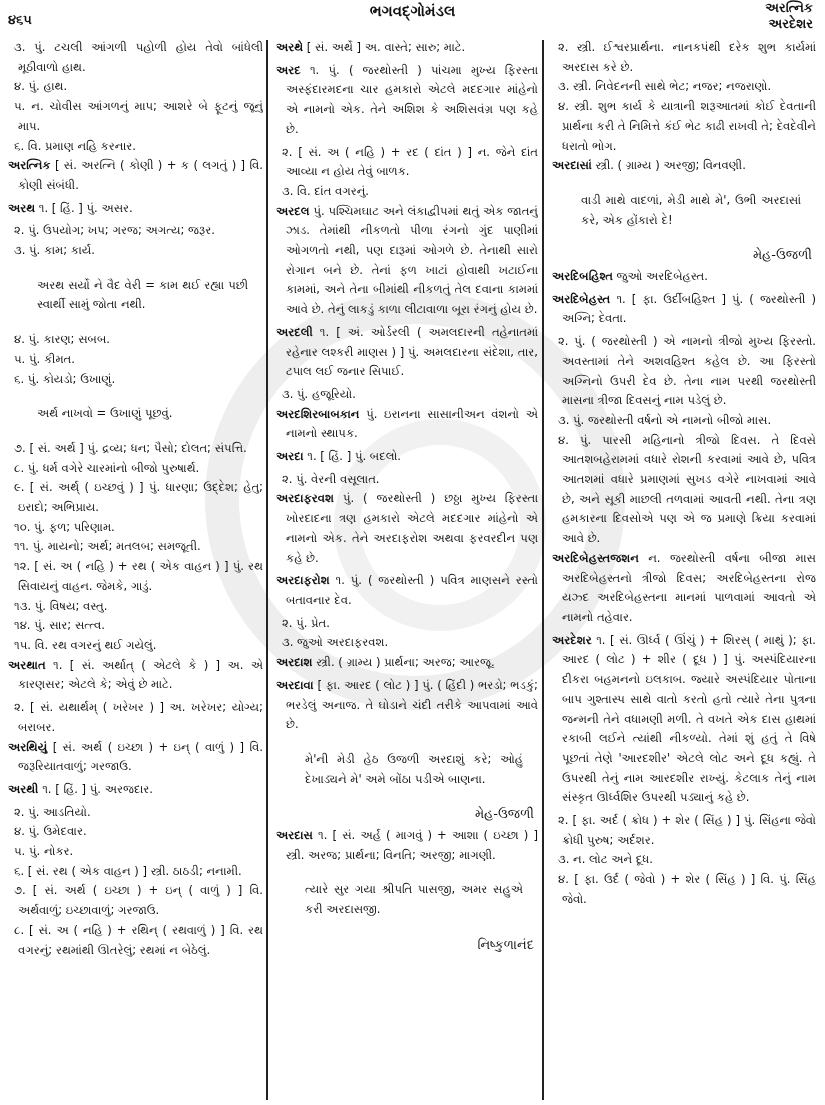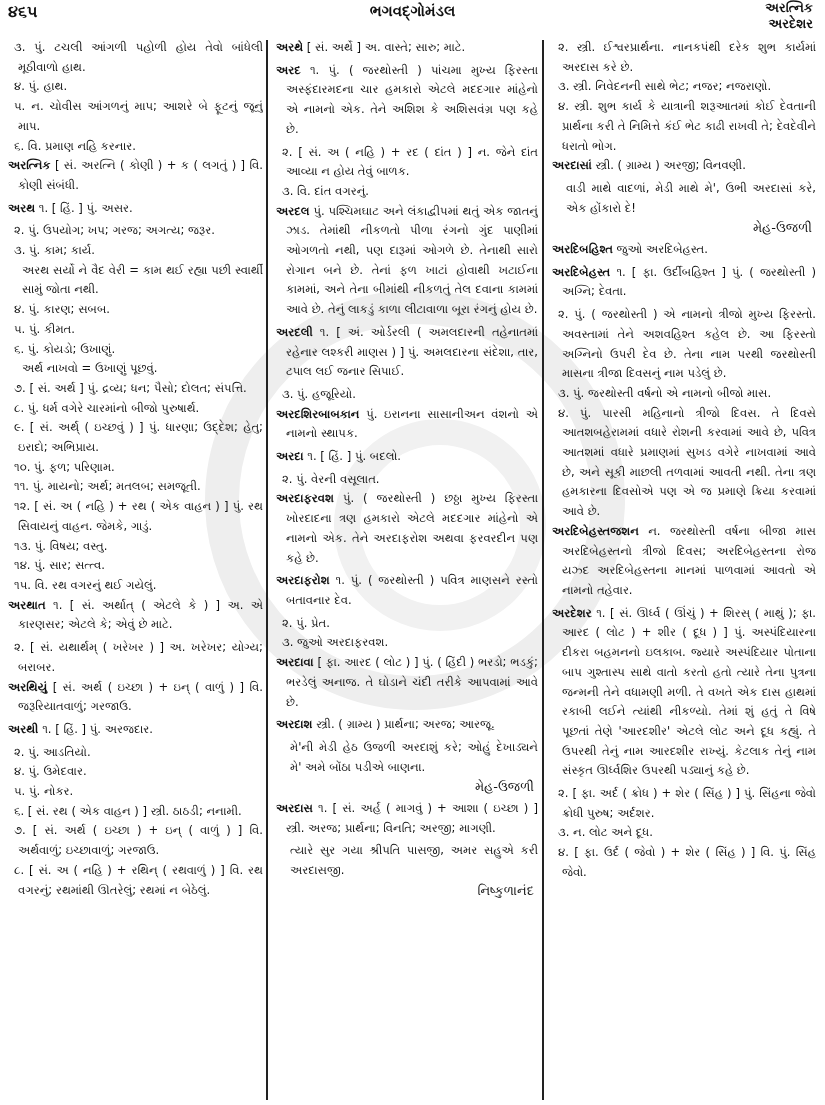--- a/index.html
+++ b/index.html
@@ -13,36 +13,36 @@
   .watermark {
     position: absolute; left: 205px; top: 290px; width: 420px; height: 420px;
     border-radius: 50%; border: 34px solid #eeeeee; box-sizing: border-box;
     pointer-events: none;
   }
   .watermark::after {
     content: ""; position: absolute; left: 95px; top: 95px; width: 160px; height: 160px;
     border-radius: 50%; border: 26px solid #f1f1f1;
   }
   .header { position: absolute; left: 0; top: 0; width: 825px; height: 36px; }
-  .page-num { position: absolute; left: 8px; top: 2px; font-size: 16px; font-weight: bold; }
+  .page-num { position: absolute; left: 8px; top: 12px; font-size: 13px; font-weight: bold; }
   .running-title { position: absolute; left: 0; right: 0; top: 2px; text-align: center; font-size: 15px; font-weight: bold; }
   .guide-words { position: absolute; right: 12px; top: 0; text-align: right; font-size: 13px; font-weight: bold; line-height: 16px; }
   .col {
     position: absolute; top: 38px; height: 1062px; overflow: hidden;
     font-size: 11.6px; line-height: 19.7px; text-align: justify;
   }
   .col1 { left: 8px; width: 255px; }
   .col2 { left: 276px; width: 262px; }
   .col3 { left: 552px; width: 264px; }
   .divider { position: absolute; top: 40px; height: 1060px; width: 2px; background: #222; }
   .d1 { left: 266px; } .d2 { left: 542px; }
   .entry { margin: 0 0 3px 0; padding-left: 10px; text-indent: -10px; }
   .sense { margin: 0; padding-left: 10px; text-indent: -4px; }
   .hw { font-weight: bold; }
-  .quote { margin: 0; padding-left: 14px; text-indent: 0; }
+  .quote { margin: 15px; padding-left: 14px; text-indent: 0; }
   .cite { text-align: right; margin: 0 4px 2px 0; font-size: 13px; }
 </style>
 </head>
 <body>
 
 <div class="page">
   <div class="watermark"></div>
 
   <div class="header">
     <span class="page-num">૪૬૫</span>
@@ -98,22 +98,22 @@
       <p class="entry"><span class="hw">અરદલ</span> <span>પું. પશ્ચિમઘાટ અને લંકાદ્વીપમાં થતું એક જાતનું ઝાડ. તેમાંથી નીકળતો પીળા રંગનો ગુંદ પાણીમાં ઓગળતો નથી, પણ દારૂમાં ઓગળે છે. તેનાથી સારો રોગાન બને છે. તેનાં ફળ ખાટાં હોવાથી ખટાઈના કામમાં, અને તેના બીમાંથી નીકળતું તેલ દવાના કામમાં આવે છે. તેનું લાકડું કાળા લીટાવાળા બૂરા રંગનું હોય છે.</span></p>
       <p class="entry"><span class="hw">અરદલી</span> <span>૧. [ અં. ઓર્ડરલી ( અમલદારની તહેનાતમાં રહેનાર લશ્કરી માણસ ) ] પું. અમલદારના સંદેશા, તાર, ટપાલ લઈ જનાર સિપાઈ.</span></p>
       <p class="sense">૩. પું. હજૂરિયો.</p>
       <p class="entry"><span class="hw">અરદશિરબાબકાન</span> <span>પું. ઇરાનના સાસાનીઅન વંશનો એ નામનો સ્થાપક.</span></p>
       <p class="entry"><span class="hw">અરદા</span> <span>૧. [ હિં. ] પું. બદલો.</span></p>
       <p class="sense">૨. પું. વેરની વસૂલાત.</p>
       <p class="entry"><span class="hw">અરદાફરવશ</span> <span>પું. ( જરથોસ્તી ) છઠ્ઠા મુખ્ય ફિરસ્તા ખોરદાદના ત્રણ હમકારો એટલે મદદગાર માંહેનો એ નામનો એક. તેને અરદાફરોશ અથવા ફરવરદીન પણ કહે છે.</span></p>
       <p class="entry"><span class="hw">અરદાફરોશ</span> <span>૧. પું. ( જરથોસ્તી ) પવિત્ર માણસને રસ્તો બતાવનાર દેવ.</span></p>
       <p class="sense">૨. પું. પ્રેત.</p>
       <p class="sense">૩. જુઓ અરદાફરવશ.</p>
+      <p class="entry"><span class="hw">અરદાશ</span> <span>સ્ત્રી. ( ગ્રામ્ય ) પ્રાર્થના; અરજ; આરજૂ.</span></p>
       <p class="entry"><span class="hw">અરદાવા</span> <span>[ ફા. આરદ ( લોટ ) ] પું. ( હિંદી ) ભરડો; ભડકું; ભરડેલું અનાજ. તે ઘોડાને ચંદી તરીકે આપવામાં આવે છે.</span></p>
-      <p class="entry"><span class="hw">અરદાશ</span> <span>સ્ત્રી. ( ગ્રામ્ય ) પ્રાર્થના; અરજ; આરજૂ.</span></p>
       <p class="quote">મે'ની મેડી હેઠ ઉજળી અરદાશું કરે; ઓહું દેખાડ્યને મે' અમે બોંઠા પડીએ બાણના.</p>
       <p class="cite">મેહ-ઉજળી</p>
       <p class="entry"><span class="hw">અરદાસ</span> <span>૧. [ સં. અર્હ ( માગવું ) + આશા ( ઇચ્છા ) ] સ્ત્રી. અરજ; પ્રાર્થના; વિનતિ; અરજી; માગણી.</span></p>
       <p class="quote">ત્યારે સુર ગયા શ્રીપતિ પાસજી, અમર સહુએ કરી અરદાસજી.</p>
       <p class="cite">નિષ્કુળાનંદ</p>
     </div>
   <div class="col col3">
       <p class="sense">૨. સ્ત્રી. ઈશ્વરપ્રાર્થના. નાનકપંથી દરેક શુભ કાર્યમાં અરદાસ કરે છે.</p>
       <p class="sense">૩. સ્ત્રી. નિવેદનની સાથે ભેટ; નજર; નજરાણો.</p>
       <p class="sense">૪. સ્ત્રી. શુભ કાર્ય કે યાત્રાની શરૂઆતમાં કોઈ દેવતાની પ્રાર્થના કરી તે નિમિત્તે કંઈ ભેટ કાઢી રાખવી તે; દેવદેવીને ધરાતો ભોગ.</p>

